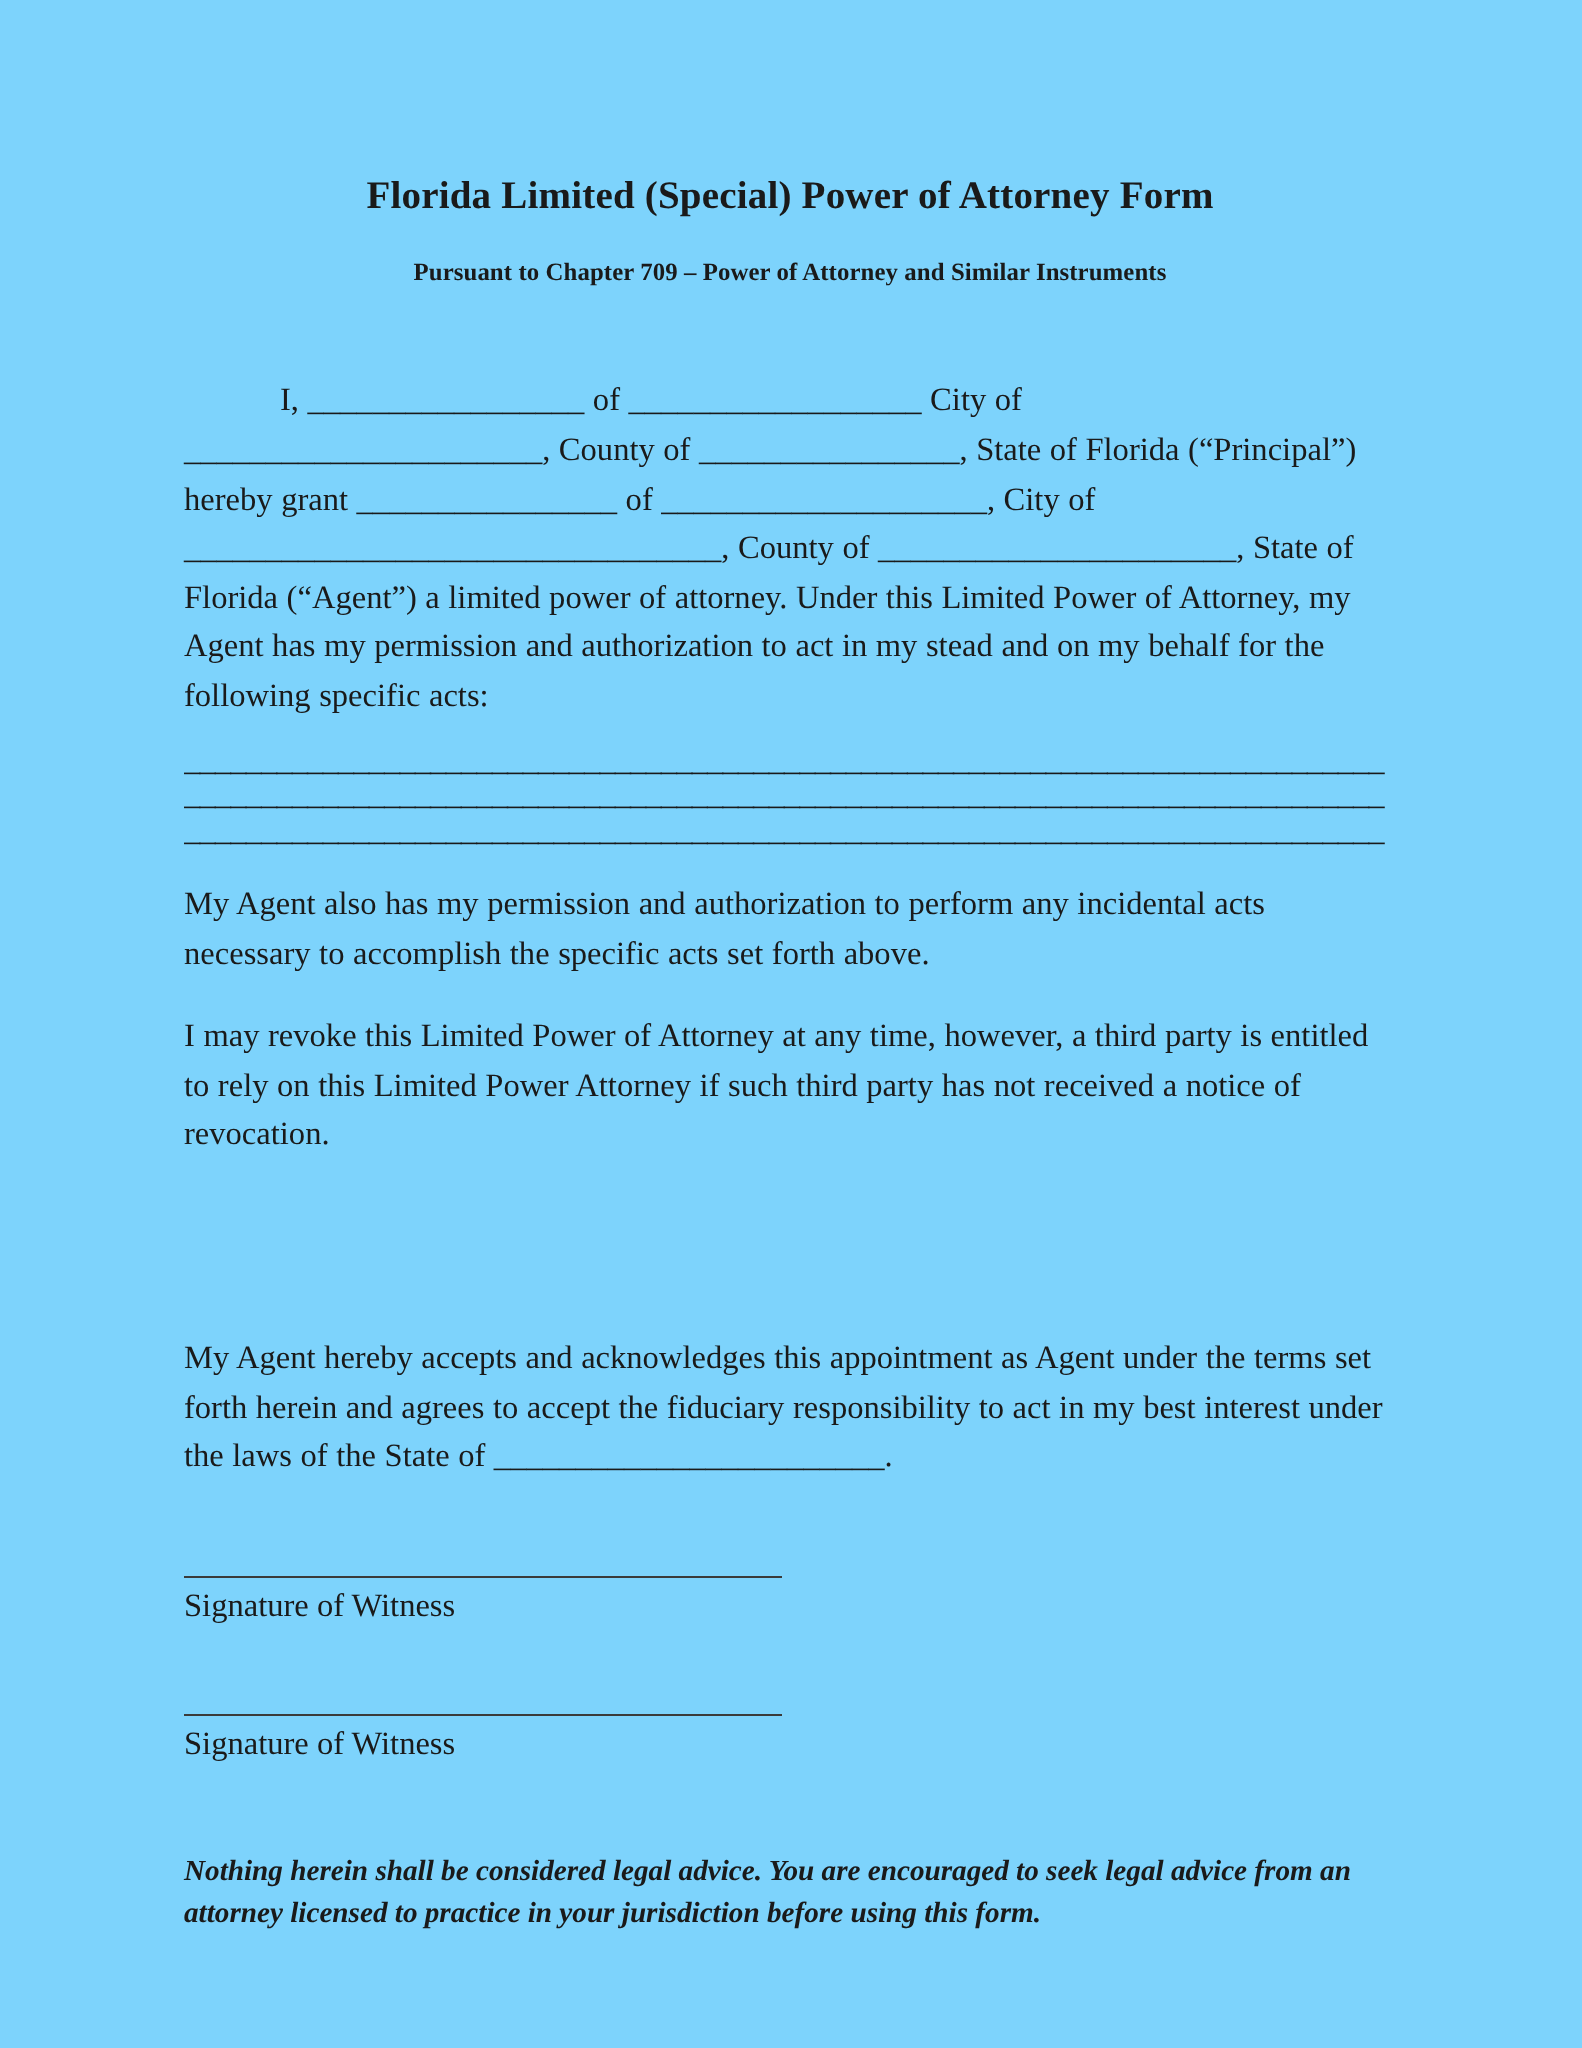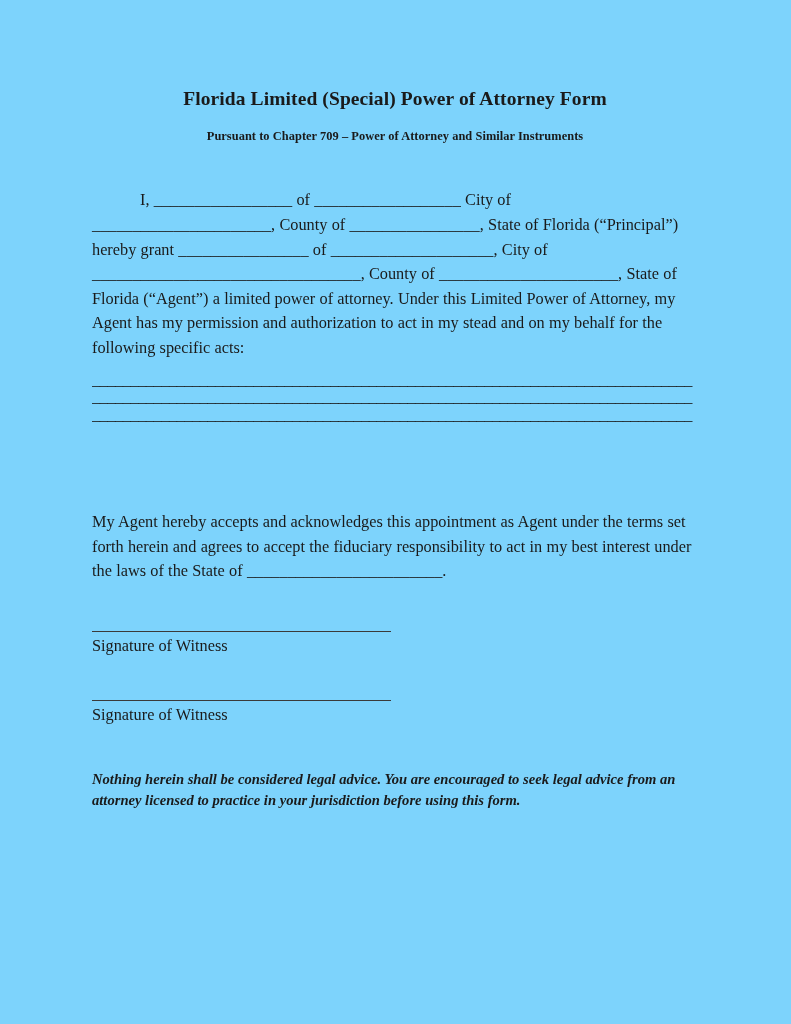--- a/index.html
+++ b/index.html
@@ -118,21 +118,23 @@
     <p class="subtitle">Pursuant to Chapter 709 – Power of Attorney and Similar Instruments</p>
 
     <p class="para first"><span class="indent"></span><span>I, _________________ of __________________ City of ______________________, County of ________________, State of Florida (“Principal”) hereby grant ________________ of ____________________, City of _________________________________, County of ______________________, State of Florida (“Agent”) a limited power of attorney.  Under this Limited Power of Attorney, my Agent has my permission and authorization to act in my stead and on my behalf for the following specific acts:</span></p>
 
     <div class="rules">
       <div class="ruleline">______________________________________________________________________________</div>
       <div class="ruleline">______________________________________________________________________________</div>
       <div class="ruleline">______________________________________________________________________________</div>
     </div>
 
+    <p class="para gap">My Agent also has my permission and authorization to perform any incidental acts necessary to accomplish the specific acts set forth above.</p>
 
+    <p class="para gap">I may revoke this Limited Power of Attorney at any time, however, a third party is entitled to rely on this Limited Power Attorney if such third party has not received a notice of revocation.</p>
 
 
     <div style="height:45px"></div>
 
 
     <div style="height:42px"></div>
 
     <p class="para">My Agent hereby accepts and acknowledges this appointment as Agent under the terms set forth herein and agrees to accept the fiduciary responsibility to act in my best interest under the laws of the State of ________________________.</p>
 
     <div style="height:47px"></div>

